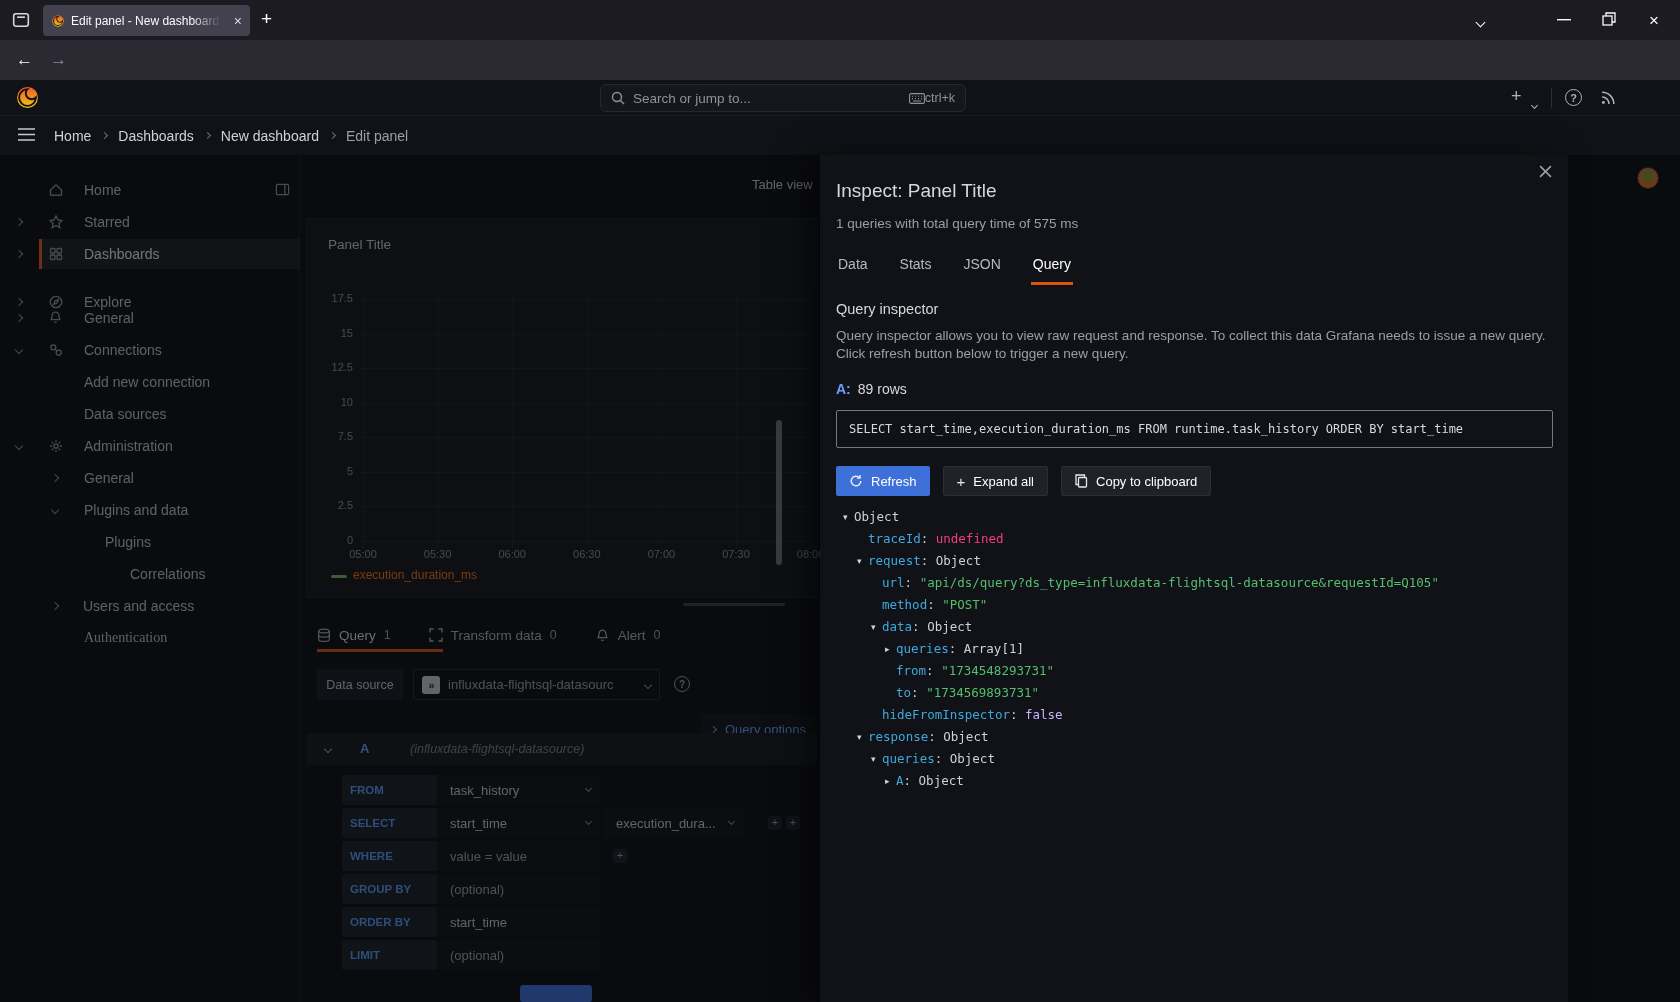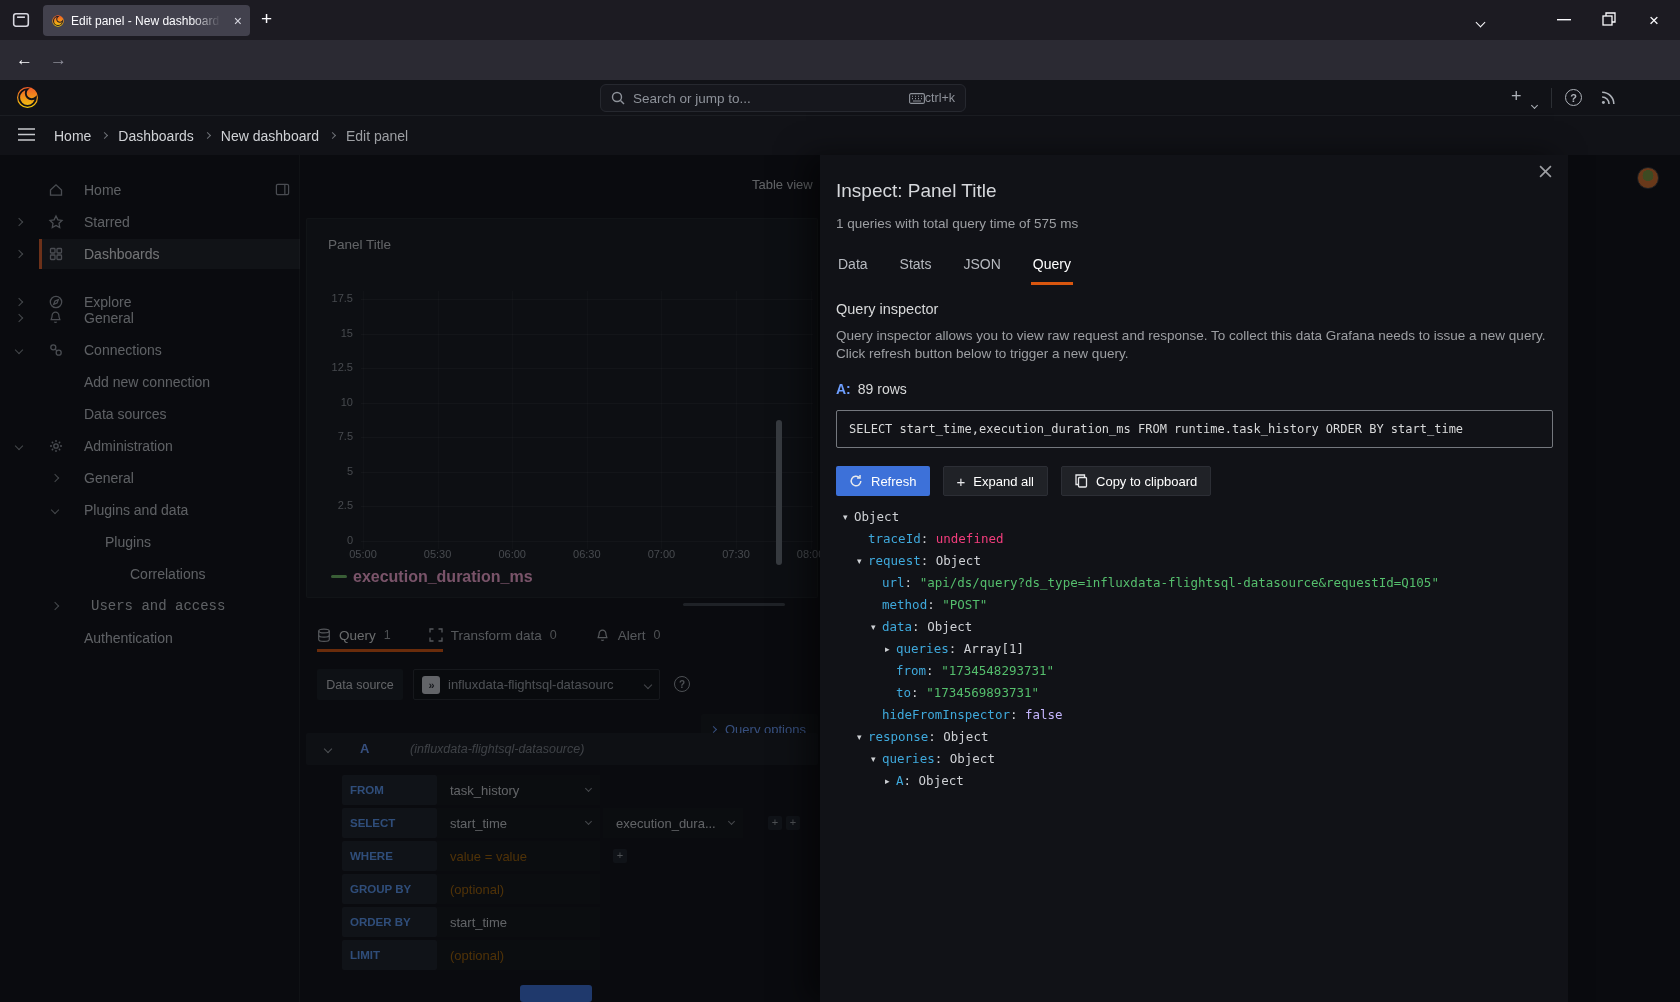--- a/index.html
+++ b/index.html
@@ -74,21 +74,21 @@
 
   
   .pcard{position:absolute;left:306px;top:63px;width:512px;height:380px;background:#181b20;
     border:1px solid rgba(255,255,255,0.045);border-radius:2px;}
   .ptitle{position:absolute;left:21px;top:18px;font-size:13.5px;font-weight:500;color:#c7c9cd;}
   .ytick{position:absolute;left:0;width:46px;text-align:right;font-size:11px;color:#8e929a;}
   .xtick{position:absolute;top:329px;width:44px;margin-left:-22px;text-align:center;font-size:11px;color:#8e929a;}
   .hgrid{position:absolute;left:54px;right:4px;height:1px;background:rgba(204,204,220,0.07);}
   .vgrid{position:absolute;top:72px;height:258px;width:1px;background:rgba(204,204,220,0.05);}
   .legend-dash{position:absolute;left:24px;top:356px;width:16px;height:3px;border-radius:2px;}
-  .legend-label{position:absolute;left:46px;top:349px;font-size:16px;color:#f9a8d4;font-weight:bold;}
+  .legend-label{position:absolute;left:46px;top:349px;font-size:12px;color:#f97316;}
 
   .draghandle{position:absolute;left:683px;top:448px;width:102px;height:3px;border-radius:2px;background:#3e424a;}
   .scrollthumb{position:absolute;left:776px;top:265px;width:6px;height:145px;border-radius:3px;background:#70757d;}
 
   
   .qsec{position:absolute;left:306px;top:457px;width:512px;height:390px;}
   .qtabs{position:absolute;left:11px;top:8px;height:30px;display:flex;gap:38px;align-items:center;}
   .qtab{display:flex;align-items:center;gap:8px;}
   .qtab .lb{font-size:13.5px;font-weight:500;color:#d8d9da;}
   .qtab.dim2 .lb{color:#aeb1b7;}
@@ -108,21 +108,21 @@
   .qopts .lb{font-size:13px;white-space:nowrap;}
   .refhdr{position:absolute;left:0px;top:121px;width:512px;height:32px;background:#1a1d23;border-radius:2px;}
   .refA{position:absolute;left:54px;top:8px;font-size:13px;font-weight:700;color:#6e9fff;}
   .refhint{position:absolute;left:104px;top:9px;font-size:12.5px;font-style:italic;color:#7e828a;}
   .qrow{position:absolute;left:0;width:512px;height:30px;}
   .qlabel{position:absolute;left:36px;top:0;width:95px;height:30px;background:#1f232a;border-radius:2px;
     display:flex;align-items:center;padding:0 8px;font-size:11.5px;font-weight:600;color:#5e9bf7;}
   .qcell{position:absolute;top:0;height:30px;background:#14161b;display:flex;align-items:center;
     padding:0 13px;font-size:13px;color:#c7c9cd;}
   .qcell .cv{position:absolute;right:9px;color:#8d9097;}
-  .qcell.ph{color:#a16207;}
+  .qcell.ph{color:#a3a3a3;}
   .qplus{position:absolute;top:8px;width:14px;height:14px;background:#1f232a;border-radius:2px;color:#9da1a8;
     font-size:11px;line-height:13px;text-align:center;}
   .bluesliver{position:absolute;left:214px;top:373px;width:72px;height:17px;background:#3d71d9;border-radius:3px;}
 
   
   .drawer{position:absolute;left:820px;top:0;width:748px;height:847px;background:#111217;z-index:10;
     box-shadow:-14px 0 28px rgba(0,0,0,0.5);}
   .dclose{position:absolute;right:16px;top:10px;color:#9d9fa3;}
   .dtitle{position:absolute;left:16px;top:25px;font-size:19px;font-weight:500;color:#d6d8dc;}
   .dsub{position:absolute;left:16px;top:61px;font-size:13.5px;color:#9d9fa3;}
@@ -417,23 +417,23 @@
             <span class="sblabel" style="left: 84px;">Plugins and data</span>
           </div>
           <div class="sbrow" style="top: 372px;">
             <span class="sblabel" style="left: 105px;">Plugins</span>
           </div>
           <div class="sbrow" style="top: 404px; margin-left: 25px;">
             <span class="sblabel" style="left: 105px;">Correlations</span>
           </div>
           <div class="sbrow" style="top: 436px;">
             <span class="sbchev chev r" style="left: 52px;"></span>
-            <span class="sblabel" style="left: 91px; font-family: Liberation Mono, monospace;">Users and access</span>
-          </div>
-          <div class="sbrow" style="top: 468px;">
+            <span class="sblabel" style="left: 83px;">Users and access</span>
+          </div>
+          <div class="sbrow" style="top: 468px; font-family: Liberation Serif, serif;">
             <span class="sblabel" style="left: 84px;">Authentication</span>
           </div>
         </div>
 
       <div class="tableview">Table view</div>
 
       <div class="pcard">
         <div class="ptitle">Panel Title</div>
         <div id="plot">
             <div class="hgrid" style="top: 80px;"></div>

